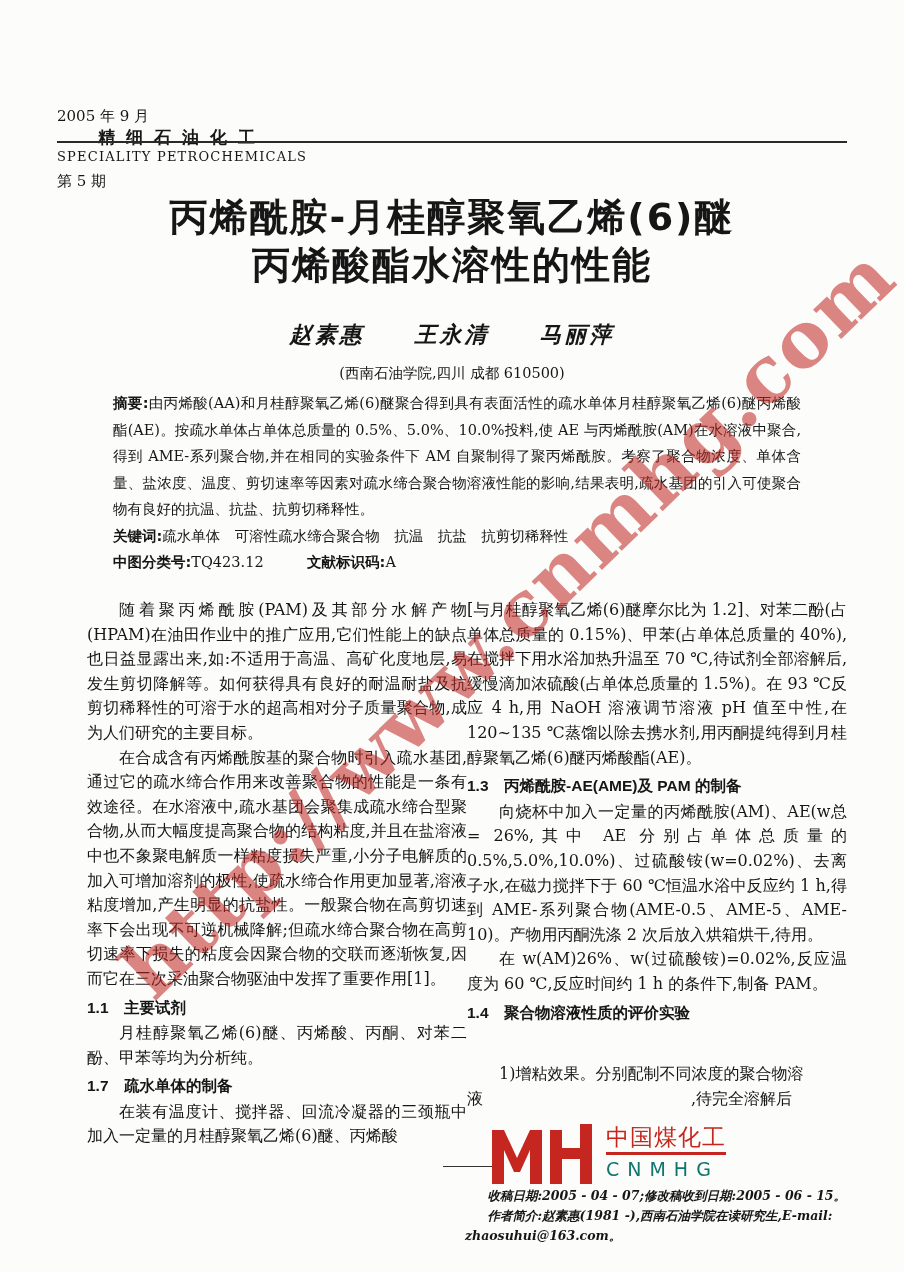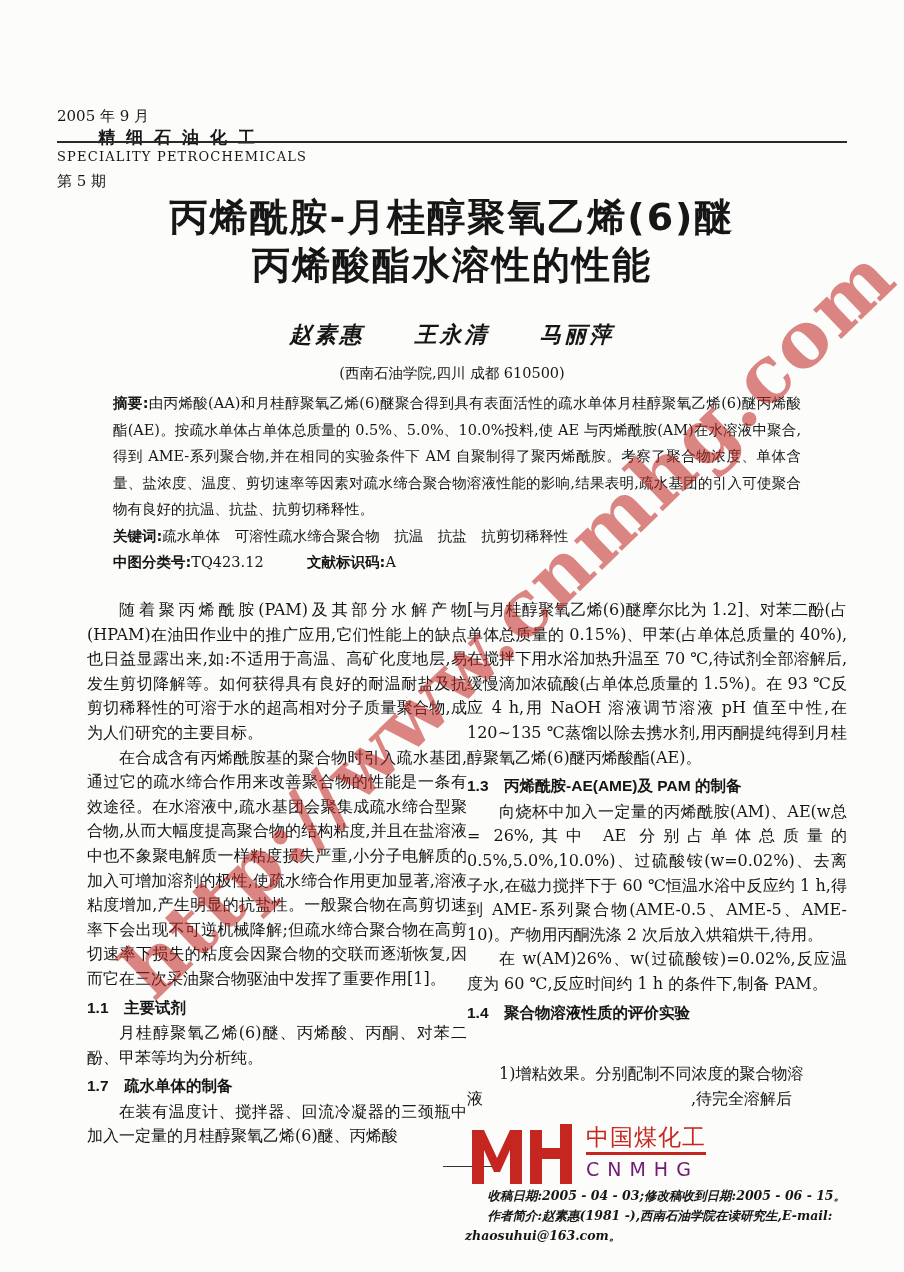--- a/index.html
+++ b/index.html
@@ -64,31 +64,31 @@
   .footnote p { margin:0; text-indent:1.8em; }
   
   .watermark {
     position:absolute; left:10px; top:628px; width:890px;
     text-align:center; font-size:78px; font-weight:bold; letter-spacing:2px;
     transform:rotate(-44deg);
     opacity:0.55; z-index:5; pointer-events:none;
     font-family:"DejaVu Serif","Liberation Serif",serif;
   }
   
-  .logo { position:absolute; left:472px; top:1124px; display:flex; align-items:flex-start; z-index:6; }
+  .logo { position:absolute; left:492px; top:1124px; display:flex; align-items:flex-start; z-index:6; }
   .logo-mark { width:106px; height:60px; }
   .logo-right { margin-left:8px; }
   .logo-cn {
     font-family:"DejaVu Sans","Liberation Sans",sans-serif;
     font-size:23px; line-height:26px; letter-spacing:1px; font-weight:500;
     border-bottom:3px solid #c5261f; padding-bottom:2px;
   }
   .logo-en {
     font-family:"DejaVu Sans","Liberation Sans",sans-serif;
-    font-size:19px; letter-spacing:8px; color:#701a75; margin-top:3px;
+    font-size:19px; letter-spacing:8px; color:#0f766e; margin-top:3px;
   }
 </style>
 </head>
 <body>
 
 <div class="page">
 
   <div class="header">
     <div class="hdr-date">2005 年 9 月</div>
     <div class="hdr-center">
@@ -126,21 +126,21 @@
         <h3 class="sec-h2">1.3　丙烯酰胺-AE(AME)及 PAM 的制备</h3>
         <p class="para indent">向烧杯中加入一定量的丙烯酰胺(AM)、AE(w总 = 26%,其中 AE 分别占单体总质量的 0.5%,5.0%,10.0%)、过硫酸铵(w=0.02%)、去离子水,在磁力搅拌下于 60 ℃恒温水浴中反应约 1 h,得到 AME-系列聚合物(AME-0.5、AME-5、AME-10)。产物用丙酮洗涤 2 次后放入烘箱烘干,待用。</p>
         <p class="para indent">在 w(AM)26%、w(过硫酸铵)=0.02%,反应温度为 60 ℃,反应时间约 1 h 的条件下,制备 PAM。</p>
         <h3 class="sec-h2">1.4　聚合物溶液性质的评价实验</h3>
         <p class="para indent nojust">1)增粘效果。分别配制不同浓度的聚合物溶液　　　　　　　　　　　　　,待完全溶解后</p>
       </div>
   </div>
 
   <div class="foot-rule"></div>
   <div class="footnote">
-    <p>收稿日期:2005 - 04 - 03;修改稿收到日期:2005 - 06 - 15。</p>
+    <p>收稿日期:2005 - 04 - 07;修改稿收到日期:2005 - 06 - 15。</p>
     <p>作者简介:赵素惠(1981 -),西南石油学院在读研究生,E-mail: zhaosuhui@163.com。</p>
   </div>
 
   <div class="watermark" style="color: rgb(192, 36, 32);">http://www.cnmhg.com</div>
 
   <div class="logo">
     <svg class="logo-mark" viewBox="0 0 106 60">
       <g fill="#c5261f">
         <polygon points="0,6 12,6 25,34 38,6 50,6 50,60 38,60 38,26 28,48 22,48 12,26 12,60 0,60"></polygon>
         <rect x="58" y="6" width="12" height="54"></rect>

